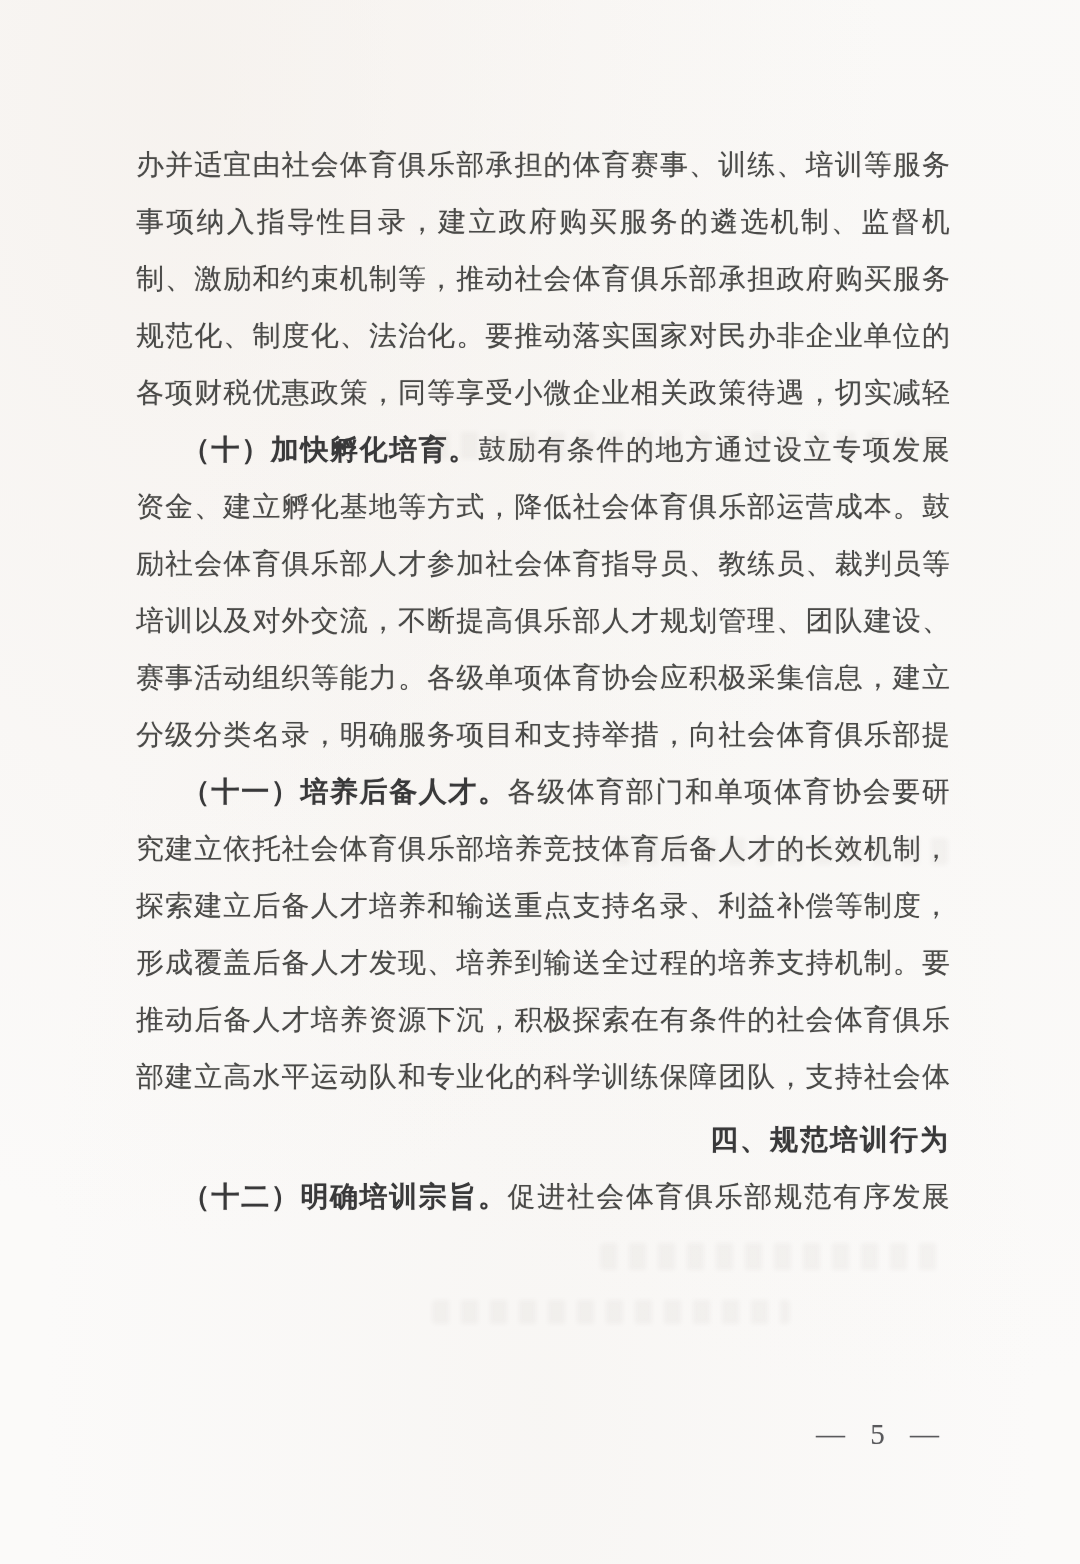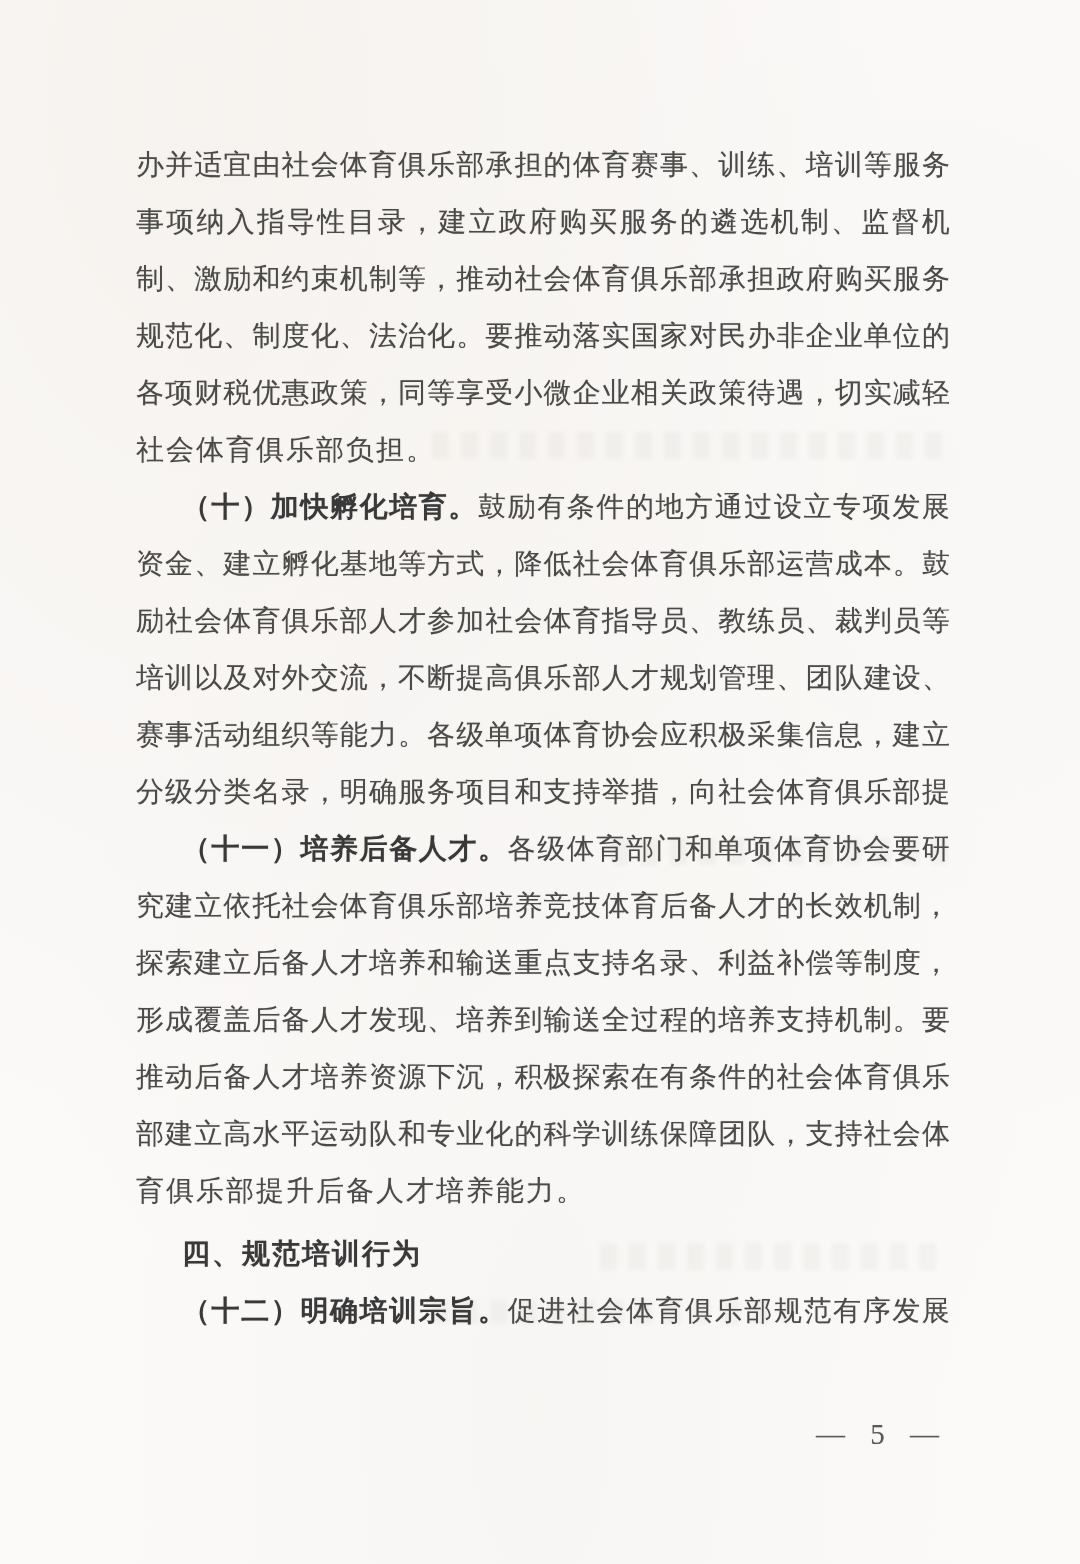--- a/index.html
+++ b/index.html
@@ -31,21 +31,21 @@
     font-size:28px;
     white-space:nowrap;
     letter-spacing:2px;
   }
   .line.justify {
     display:flex; justify-content:space-between; align-items:center;
     white-space:normal; letter-spacing:0;
   }
   .line.indent { padding-left:46px; }
   .line .b { font-weight:bold; color:#39393a; }
-  .line.heading { margin-top:6px; }
+  .line.heading { margin-top:6px;text-align:right; }
   .footer-page {
     position:absolute; top:1414px; left:0; width:948px;
     text-align:right;
     font-size:29px; line-height:40px;
     color:#59595c;
     letter-spacing:9px;
     text-shadow:0 0 1px rgba(90,88,85,.3);
   }
   
   .ghost {
@@ -212,21 +212,20 @@
         <span>政</span>
         <span>策</span>
         <span>待</span>
         <span>遇</span>
         <span>，</span>
         <span>切</span>
         <span>实</span>
         <span>减</span>
         <span>轻</span>
       </div>
-      <div class="line"><span>社会体育俱乐部负担。</span></div>
       <div class="line justify indent">
         <span class="b">（</span>
         <span class="b">十</span>
         <span class="b">）</span>
         <span class="b">加</span>
         <span class="b">快</span>
         <span class="b">孵</span>
         <span class="b">化</span>
         <span class="b">培</span>
         <span class="b">育</span>
@@ -569,21 +568,20 @@
         <span>障</span>
         <span>团</span>
         <span>队</span>
         <span>，</span>
         <span>支</span>
         <span>持</span>
         <span>社</span>
         <span>会</span>
         <span>体</span>
       </div>
-      <div class="line"><span>育俱乐部提升后备人才培养能力。</span></div>
       <div class="line indent heading"><span class="b">四、规范培训行为</span></div>
       <div class="line justify indent">
         <span class="b">（</span>
         <span class="b">十</span>
         <span class="b">二</span>
         <span class="b">）</span>
         <span class="b">明</span>
         <span class="b">确</span>
         <span class="b">培</span>
         <span class="b">训</span>

